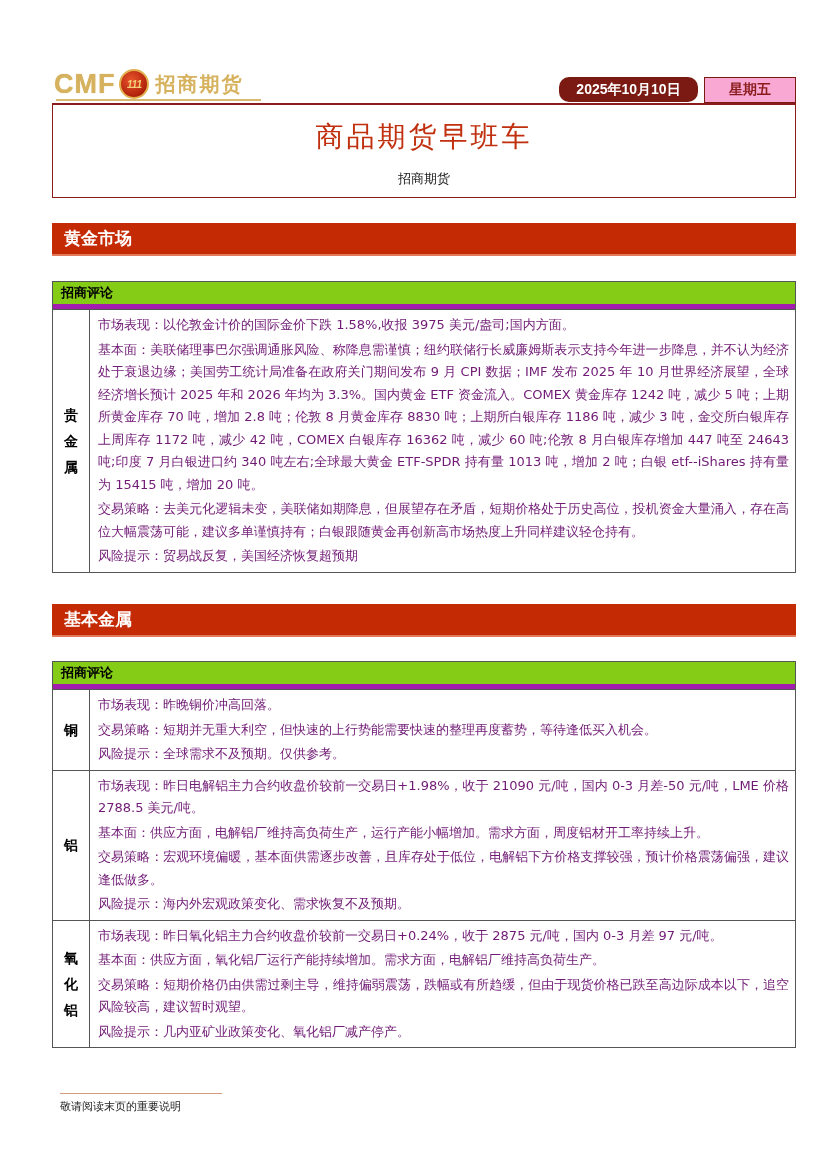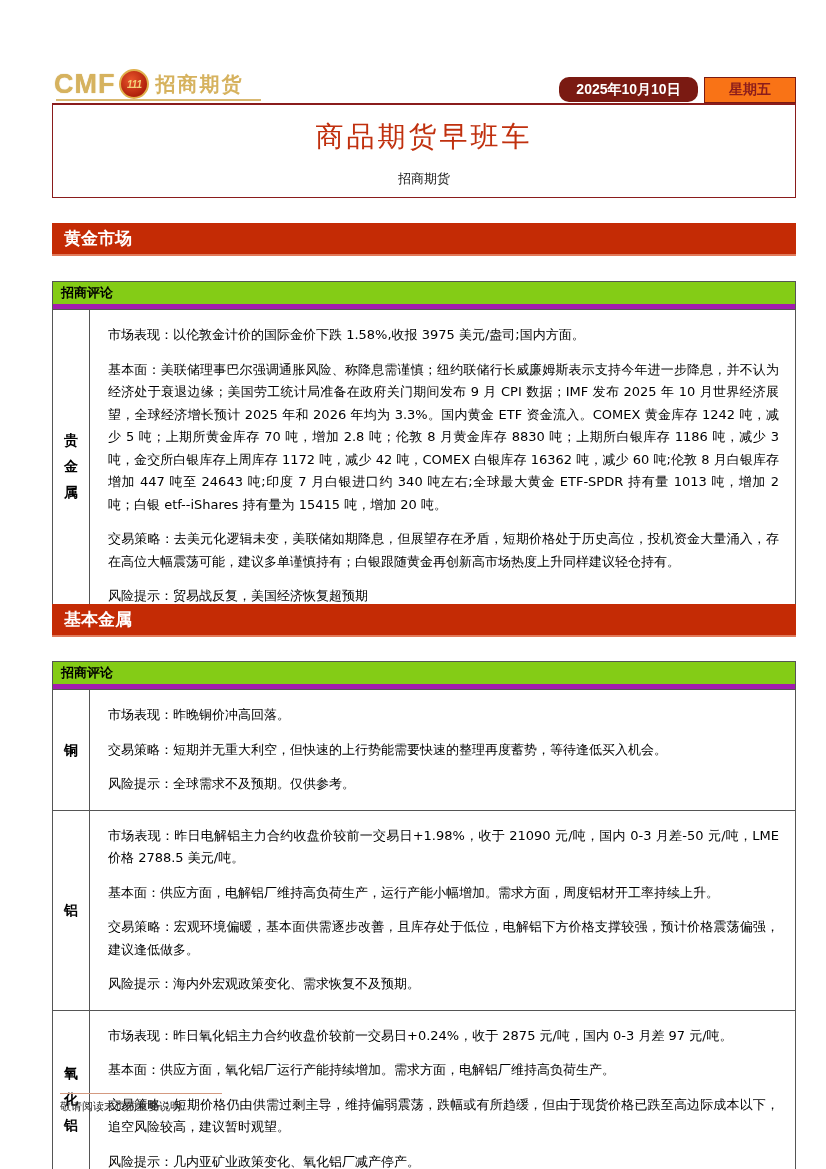--- a/index.html
+++ b/index.html
@@ -41,21 +41,21 @@
   .date-box {
     position: absolute; left: 559px; top: 77px; width: 139px; height: 25px;
     background: #7a1a12; color: #ffffff; font-weight: bold; font-size: 14px;
     display: flex; align-items: center; justify-content: center;
     font-family: "Liberation Sans", sans-serif;
     border-radius: 10px;
   }
   .weekday-box {
     position: absolute; left: 704px; top: 77px; width: 90px; height: 24px;
     border: 1px solid #7a1a12; color: #8a1c1c; font-weight: bold; font-size: 14px;
-    display: flex; align-items: center; justify-content: center; background: #f97316;
+    display: flex; align-items: center; justify-content: center; background: #f9a8d4;
   }
   .title-box {
     position: absolute; left: 52px; top: 104px; width: 744px; height: 94px;
     border: 1px solid #8a1c1c; border-top: none; box-sizing: border-box;
   }
   .main-title {
     position: absolute; left: 0; right: 0; top: 14px; text-align: center;
     font-family: "DejaVu Serif", serif; font-size: 28px; color: #c0300e;
     letter-spacing: 3px;
   }
@@ -82,22 +82,22 @@
   }
   .crow { display: flex; border-top: 1px solid #555; }
   .crow:first-of-type { border-top: none; }
   .crow-label {
     width: 36px; flex: 0 0 36px; border-right: 1px solid #555;
     display: flex; flex-direction: column; align-items: center; justify-content: center;
     font-weight: bold; font-size: 14px; line-height: 26px;
   }
   .crow-body { flex: 1; padding: 2px 4px 2px 6px; }
   .para {
-    font-size: 13px; line-height: 22.5px; color: #000000; text-align: justify;
-    margin: 12px;
+    font-size: 13px; line-height: 22.5px; color: #701a75; text-align: justify;
+    margin: 2px;
   }
   .footer-rule {
     position: absolute; left: 60px; top: 1093px; width: 162px; height: 1px;
     background: #d49a80;
   }
   .footer-note {
     position: absolute; left: 60px; top: 1099px; font-size: 11px; color: #222;
   }
 </style>
 </head>

